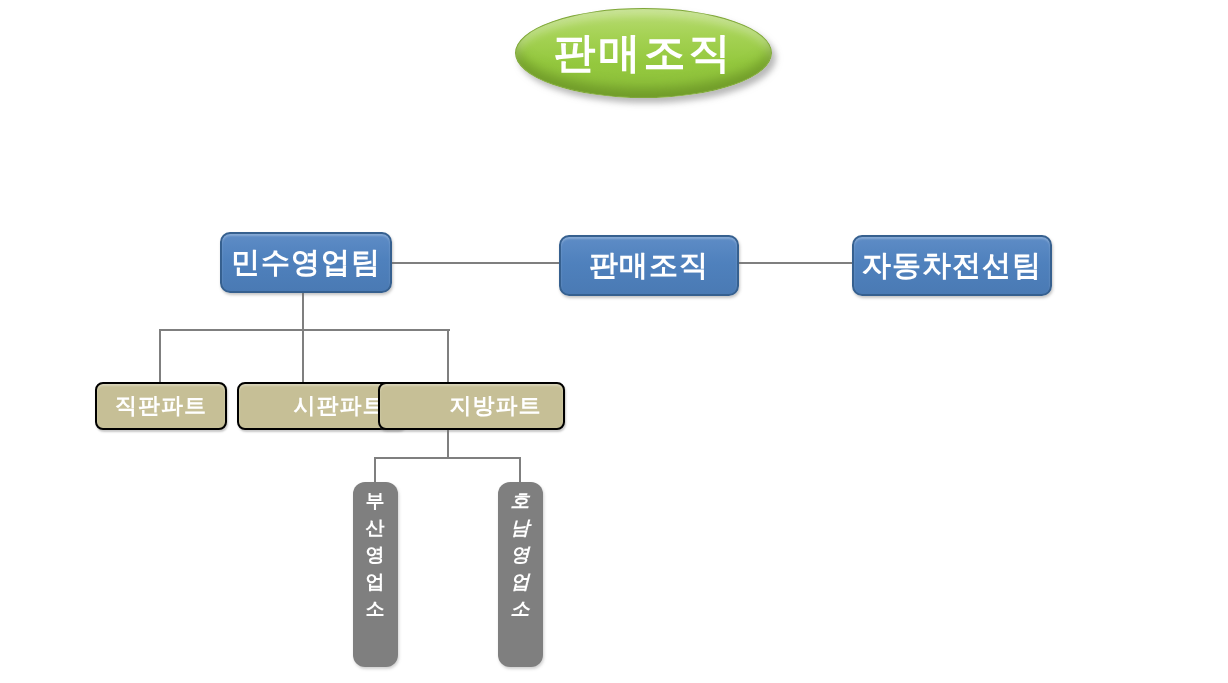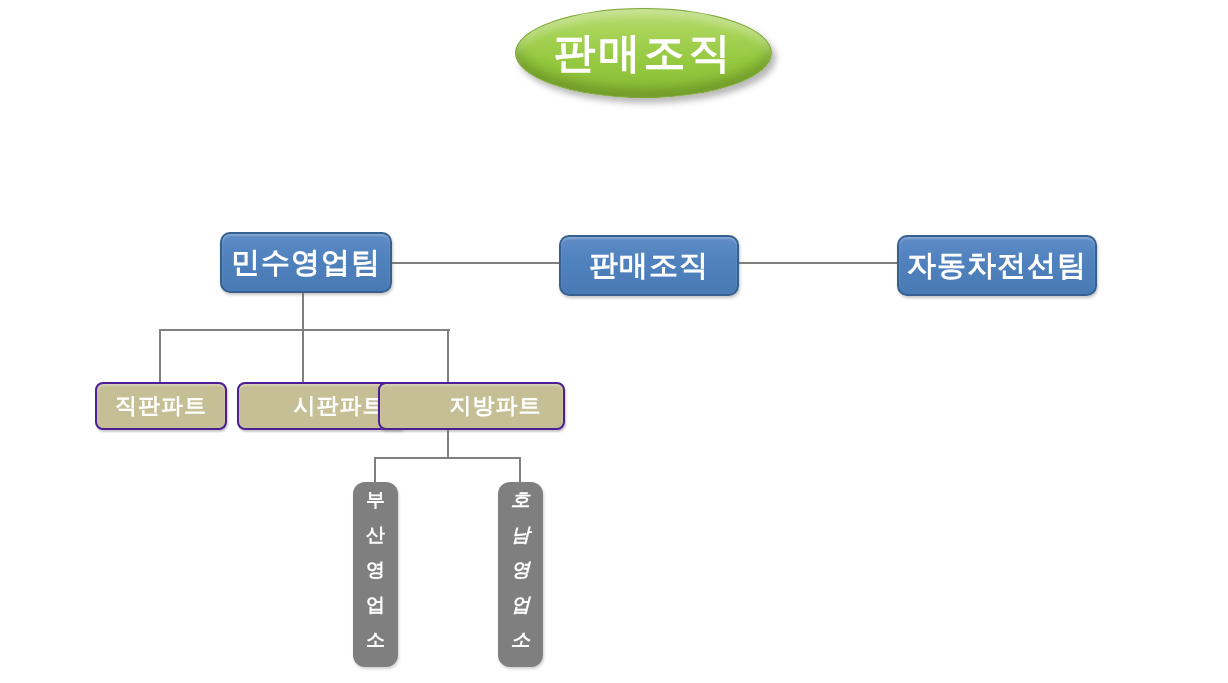--- a/index.html
+++ b/index.html
@@ -42,28 +42,28 @@
     box-shadow: 1px 2px 3px rgba(110,110,110,0.40),
                 inset 0 2px 2px rgba(255,255,255,0.25);
     display: flex; align-items: center; justify-content: center;
     color: #ffffff;
     font-size: 29px;
     font-weight: bold;
     letter-spacing: 1px;
   }
   .team-1 { left: 220px; top: 232px; width: 168px; }
   .team-2 { left: 559px; top: 235px; width: 176px; }
-  .team-3 { left: 897px; top: 235px; width: 196px; }
+  .team-3 { left: 852px; top: 235px; width: 196px; }
   
   .part-box {
     position: absolute;
     top: 382px;
     height: 44px;
     background: #c6bf96;
-    border: 2px solid #4c1d95;
+    border: 2px solid #000000;
     border-radius: 8px;
     box-shadow: 1px 2px 2px rgba(120,120,120,0.40),
                 inset 0 2px 2px rgba(255,255,255,0.30);
     display: flex; align-items: center; justify-content: center;
     color: #ffffff;
     font-size: 22px;
     font-weight: bold;
     letter-spacing: 1px;
   }
   .part-1 { left: 95px;  width: 128px; }
@@ -78,23 +78,23 @@
     border-radius: 12px;
     box-shadow: 1px 2px 3px rgba(120,120,120,0.35);
     display: flex; justify-content: center;
     color: #ffffff;
     font-size: 19px;
     font-weight: bold;
   }
   .office-box .vtext {
     display: block;
     width: 20px;
-    text-align: center;
+    padding-top: 5px;
     word-break: break-all;
-    line-height: 35px;
+    line-height: 27px;
   }
   .office-1 { left: 353px; }
   .office-2 { left: 498px; font-style: italic; }
   
   .line {
     position: absolute;
     background: #7f7f7f;
   }
   .l-h1  { left: 388px; top: 262px; width: 171px; height: 2px; }
   .l-h2  { left: 735px; top: 262px; width: 162px; height: 2px; }

